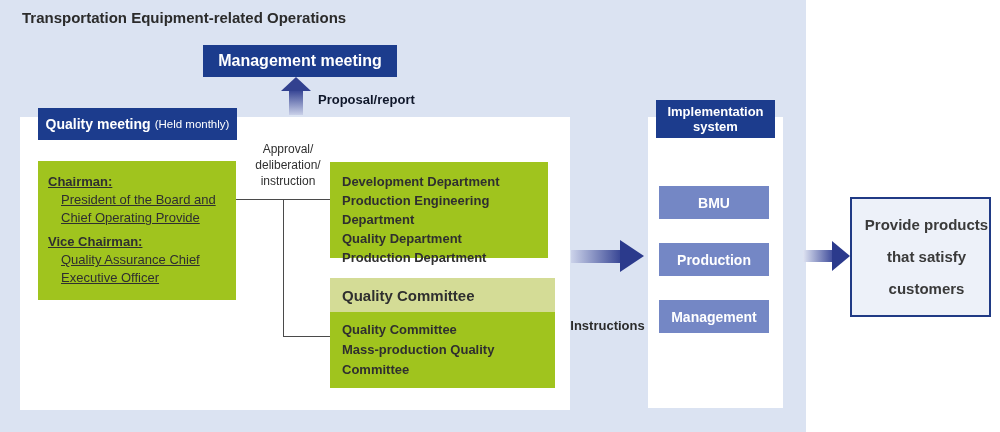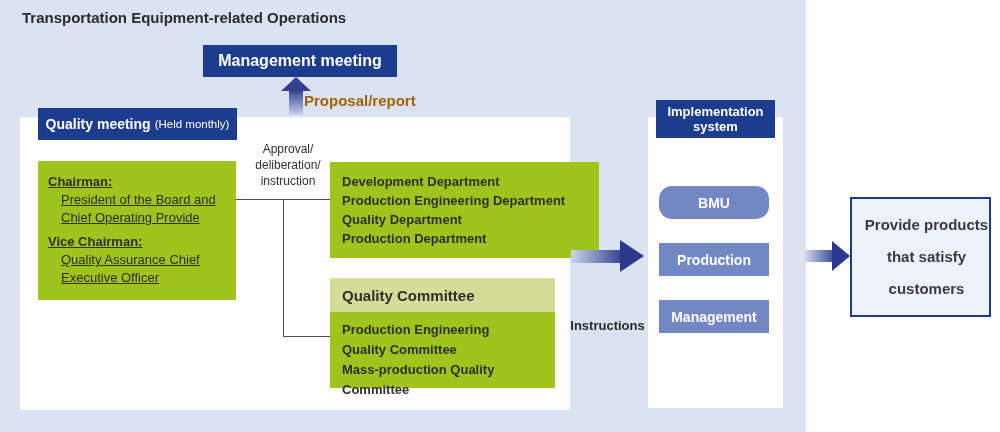--- a/index.html
+++ b/index.html
@@ -21,54 +21,54 @@
   .qm-header { position: absolute; left: 38px; top: 108px; width: 199px; height: 32px; }
   .qm-header .t1 { font-size: 14px; font-weight: bold; }
   .qm-header .t2 { font-size: 11.5px; font-weight: normal; margin-left: 4px; }
 
   .green-box { position: absolute; background: #a0c41e; color: #2f2f2f; }
   .chairman-box { left: 38px; top: 161px; width: 198px; height: 139px; padding: 12px 8px 0 10px; font-size: 13px; line-height: 18px; text-decoration: underline; }
   .chairman-box .lbl { font-weight: bold; }
   .chairman-box .ind { padding-left: 13px; }
   .chairman-box .gap { height: 6px; }
 
-  .dept-box { left: 330px; top: 162px; width: 269px; height: 96px; padding: 10px 0 0 12px; font-size: 13px; font-weight: bold; line-height: 19px; }
+  .dept-box { left: 330px; top: 162px; width: 218px; height: 96px; padding: 10px 0 0 12px; font-size: 13px; font-weight: bold; line-height: 19px; }
 
   .qc-header { position: absolute; left: 330px; top: 278px; width: 225px; height: 34px; background: #d4dc96; color: #2f2f2f; display: flex; align-items: center; padding-left: 12px; font-size: 15px; font-weight: bold; }
   .qc-body { left: 330px; top: 312px; width: 225px; height: 76px; padding: 8px 0 0 12px; font-size: 13px; font-weight: bold; line-height: 20px; }
 
   .conn { position: absolute; background: #4a4a4a; }
   .conn-h1 { left: 236px; top: 199px; width: 94px; height: 1px; }
   .conn-v  { left: 283px; top: 199px; width: 1px; height: 138px; }
   .conn-h2 { left: 283px; top: 336px; width: 47px; height: 1px; }
 
   .approval-label { position: absolute; left: 238px; top: 141px; width: 100px; text-align: center; font-size: 12px; line-height: 16px; color: #303030; background: transparent; }
 
   
   .arrow-up { position: absolute; left: 281px; top: 77px; width: 30px; height: 38px; }
   .arrow-up .head { position: absolute; left: 0; top: 0; width: 0; height: 0; border-left: 15px solid transparent; border-right: 15px solid transparent; border-bottom: 14px solid #32418f; }
   .arrow-up .shaft { position: absolute; left: 8px; top: 14px; width: 14px; height: 24px; background: linear-gradient(to top, #c9d0e8, #3a4896); }
-  .proposal-label { position: absolute; left: 304px; top: 92px; font-size: 15px; font-weight: bold; color: #a16207; }
+  .proposal-label { position: absolute; left: 318px; top: 92px; font-size: 13px; font-weight: bold; color: #0f172a; }
 
   
   .arrow-right { position: absolute; }
   .arrow-right .shaft { position: absolute; background: linear-gradient(to right, #ccd3ea, #3a4896); }
   .arrow-right .head { position: absolute; width: 0; height: 0; }
   .arrow-instr { left: 571px; top: 240px; width: 73px; height: 33px; }
   .arrow-instr .shaft { left: 0; top: 10px; width: 49px; height: 13px; }
   .arrow-instr .head { left: 49px; top: 0; border-top: 16px solid transparent; border-bottom: 16px solid transparent; border-left: 24px solid #2b3a8c; }
   .instr-label { position: absolute; left: 565px; top: 274px; width: 85px; text-align: center; font-size: 13px; font-weight: bold; color: #2b2b2b; margin-top: 44px; }
 
   .arrow-final { left: 803px; top: 241px; width: 47px; height: 30px; }
   .arrow-final .shaft { left: 0; top: 9px; width: 29px; height: 12px; background: linear-gradient(to right, #dfe4f2, #44519e); }
   .arrow-final .head { left: 29px; top: 0; border-top: 15px solid transparent; border-bottom: 15px solid transparent; border-left: 18px solid #2b3a8c; }
 
   .impl-header { position: absolute; left: 656px; top: 100px; width: 119px; height: 38px; font-size: 13px; font-weight: bold; text-align: center; line-height: 15px; padding: 0 6px; }
   .unit-box { position: absolute; left: 659px; width: 110px; height: 33px; background: #7487c5; color: #ffffff; display: flex; align-items: center; justify-content: center; font-size: 14px; font-weight: bold; }
-  .unit-bmu { top: 186px; border-radius: 13px; }
+  .unit-bmu { top: 186px; }
   .unit-prod { top: 243px; }
   .unit-mgmt { top: 300px; text-align: right; }
 
   .outcome-box { position: absolute; left: 850px; top: 197px; width: 141px; height: 120px; background: #edf1f9; border: 2px solid #203a85; display: flex; flex-direction: column; align-items: center; justify-content: center; font-size: 15px; font-weight: bold; color: #3a3a3a; line-height: 32px; text-align: center; padding-left: 12px; }
 </style>
 </head>
 <body>
 
 <div class="canvas">
   <div class="bg-band"></div>
@@ -116,21 +116,20 @@
     <div>Development Department</div>
     <div>Production Engineering Department</div>
     <div>Quality Department</div>
     <div>Production Department</div>
   </div>
 
   <div class="qc-header">
     <span>Quality Committee</span>
   </div>
   <div class="green-box qc-body">
-    <div>Production Engineering</div>
     <div>Quality Committee</div>
     <div>Mass-production Quality Committee</div>
   </div>
 
   <div class="arrow-right arrow-instr">
     <div class="shaft"></div>
     <div class="head"></div>
   </div>
   <div class="instr-label">Instructions</div>
 

